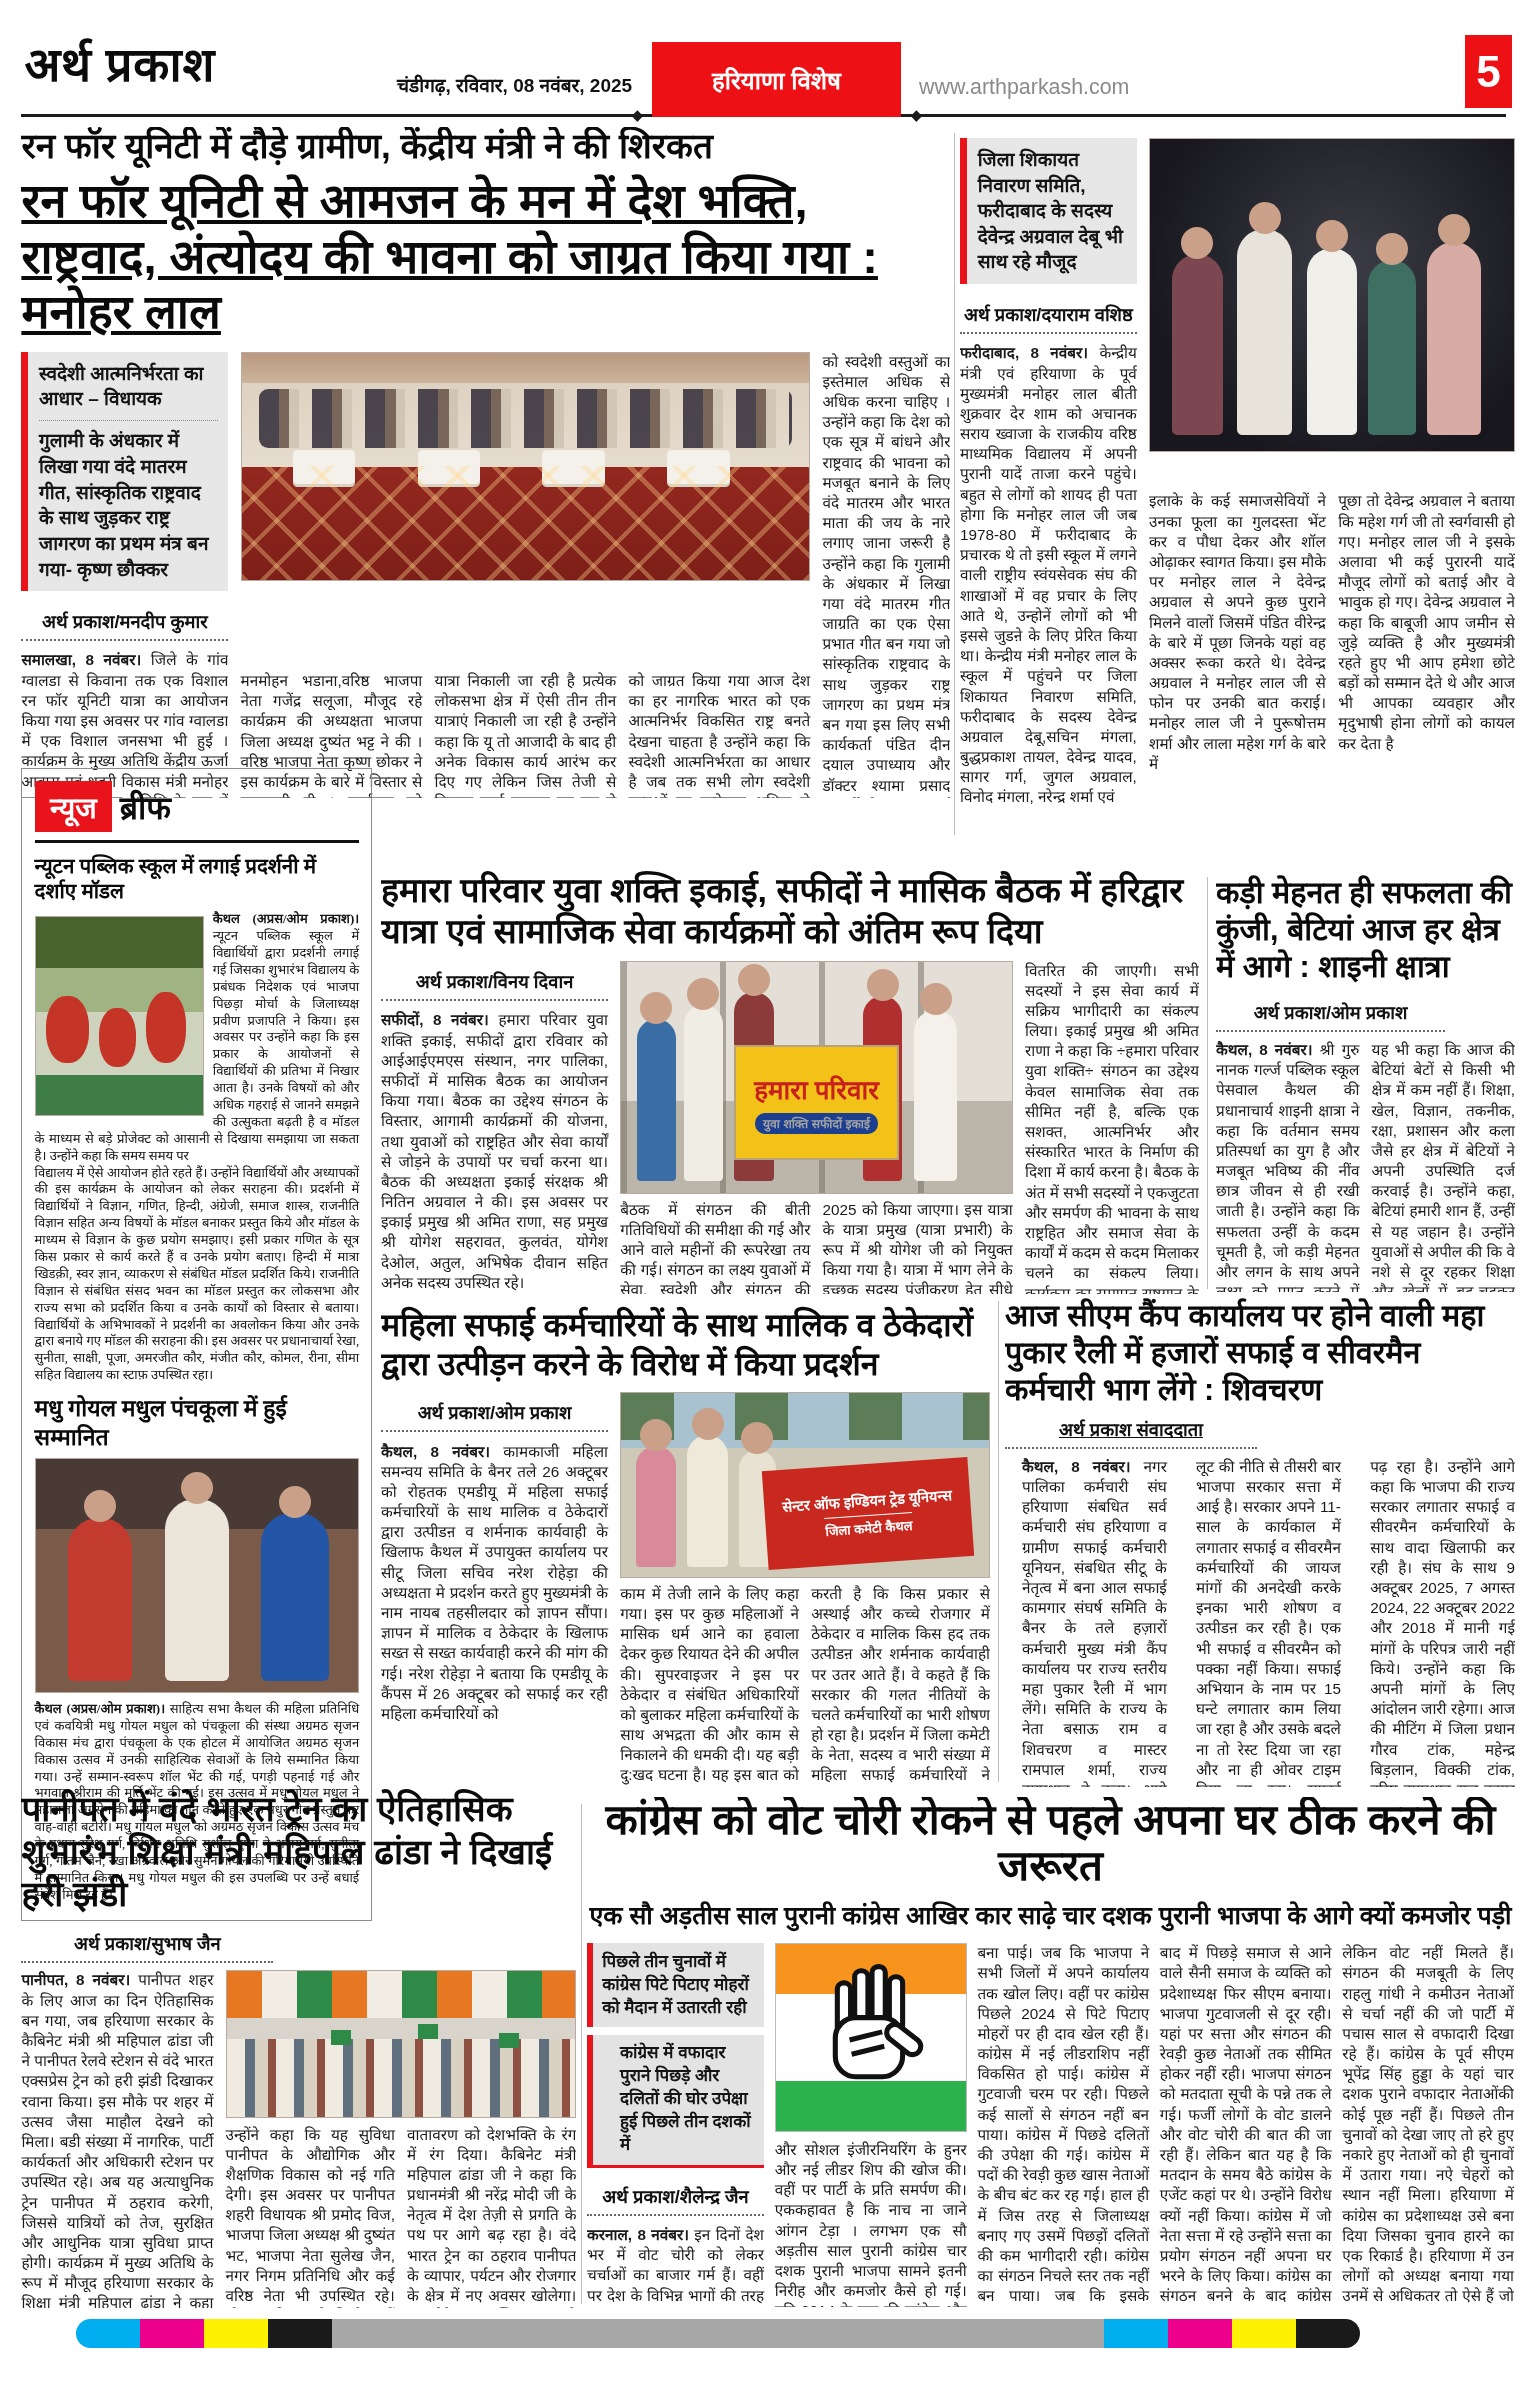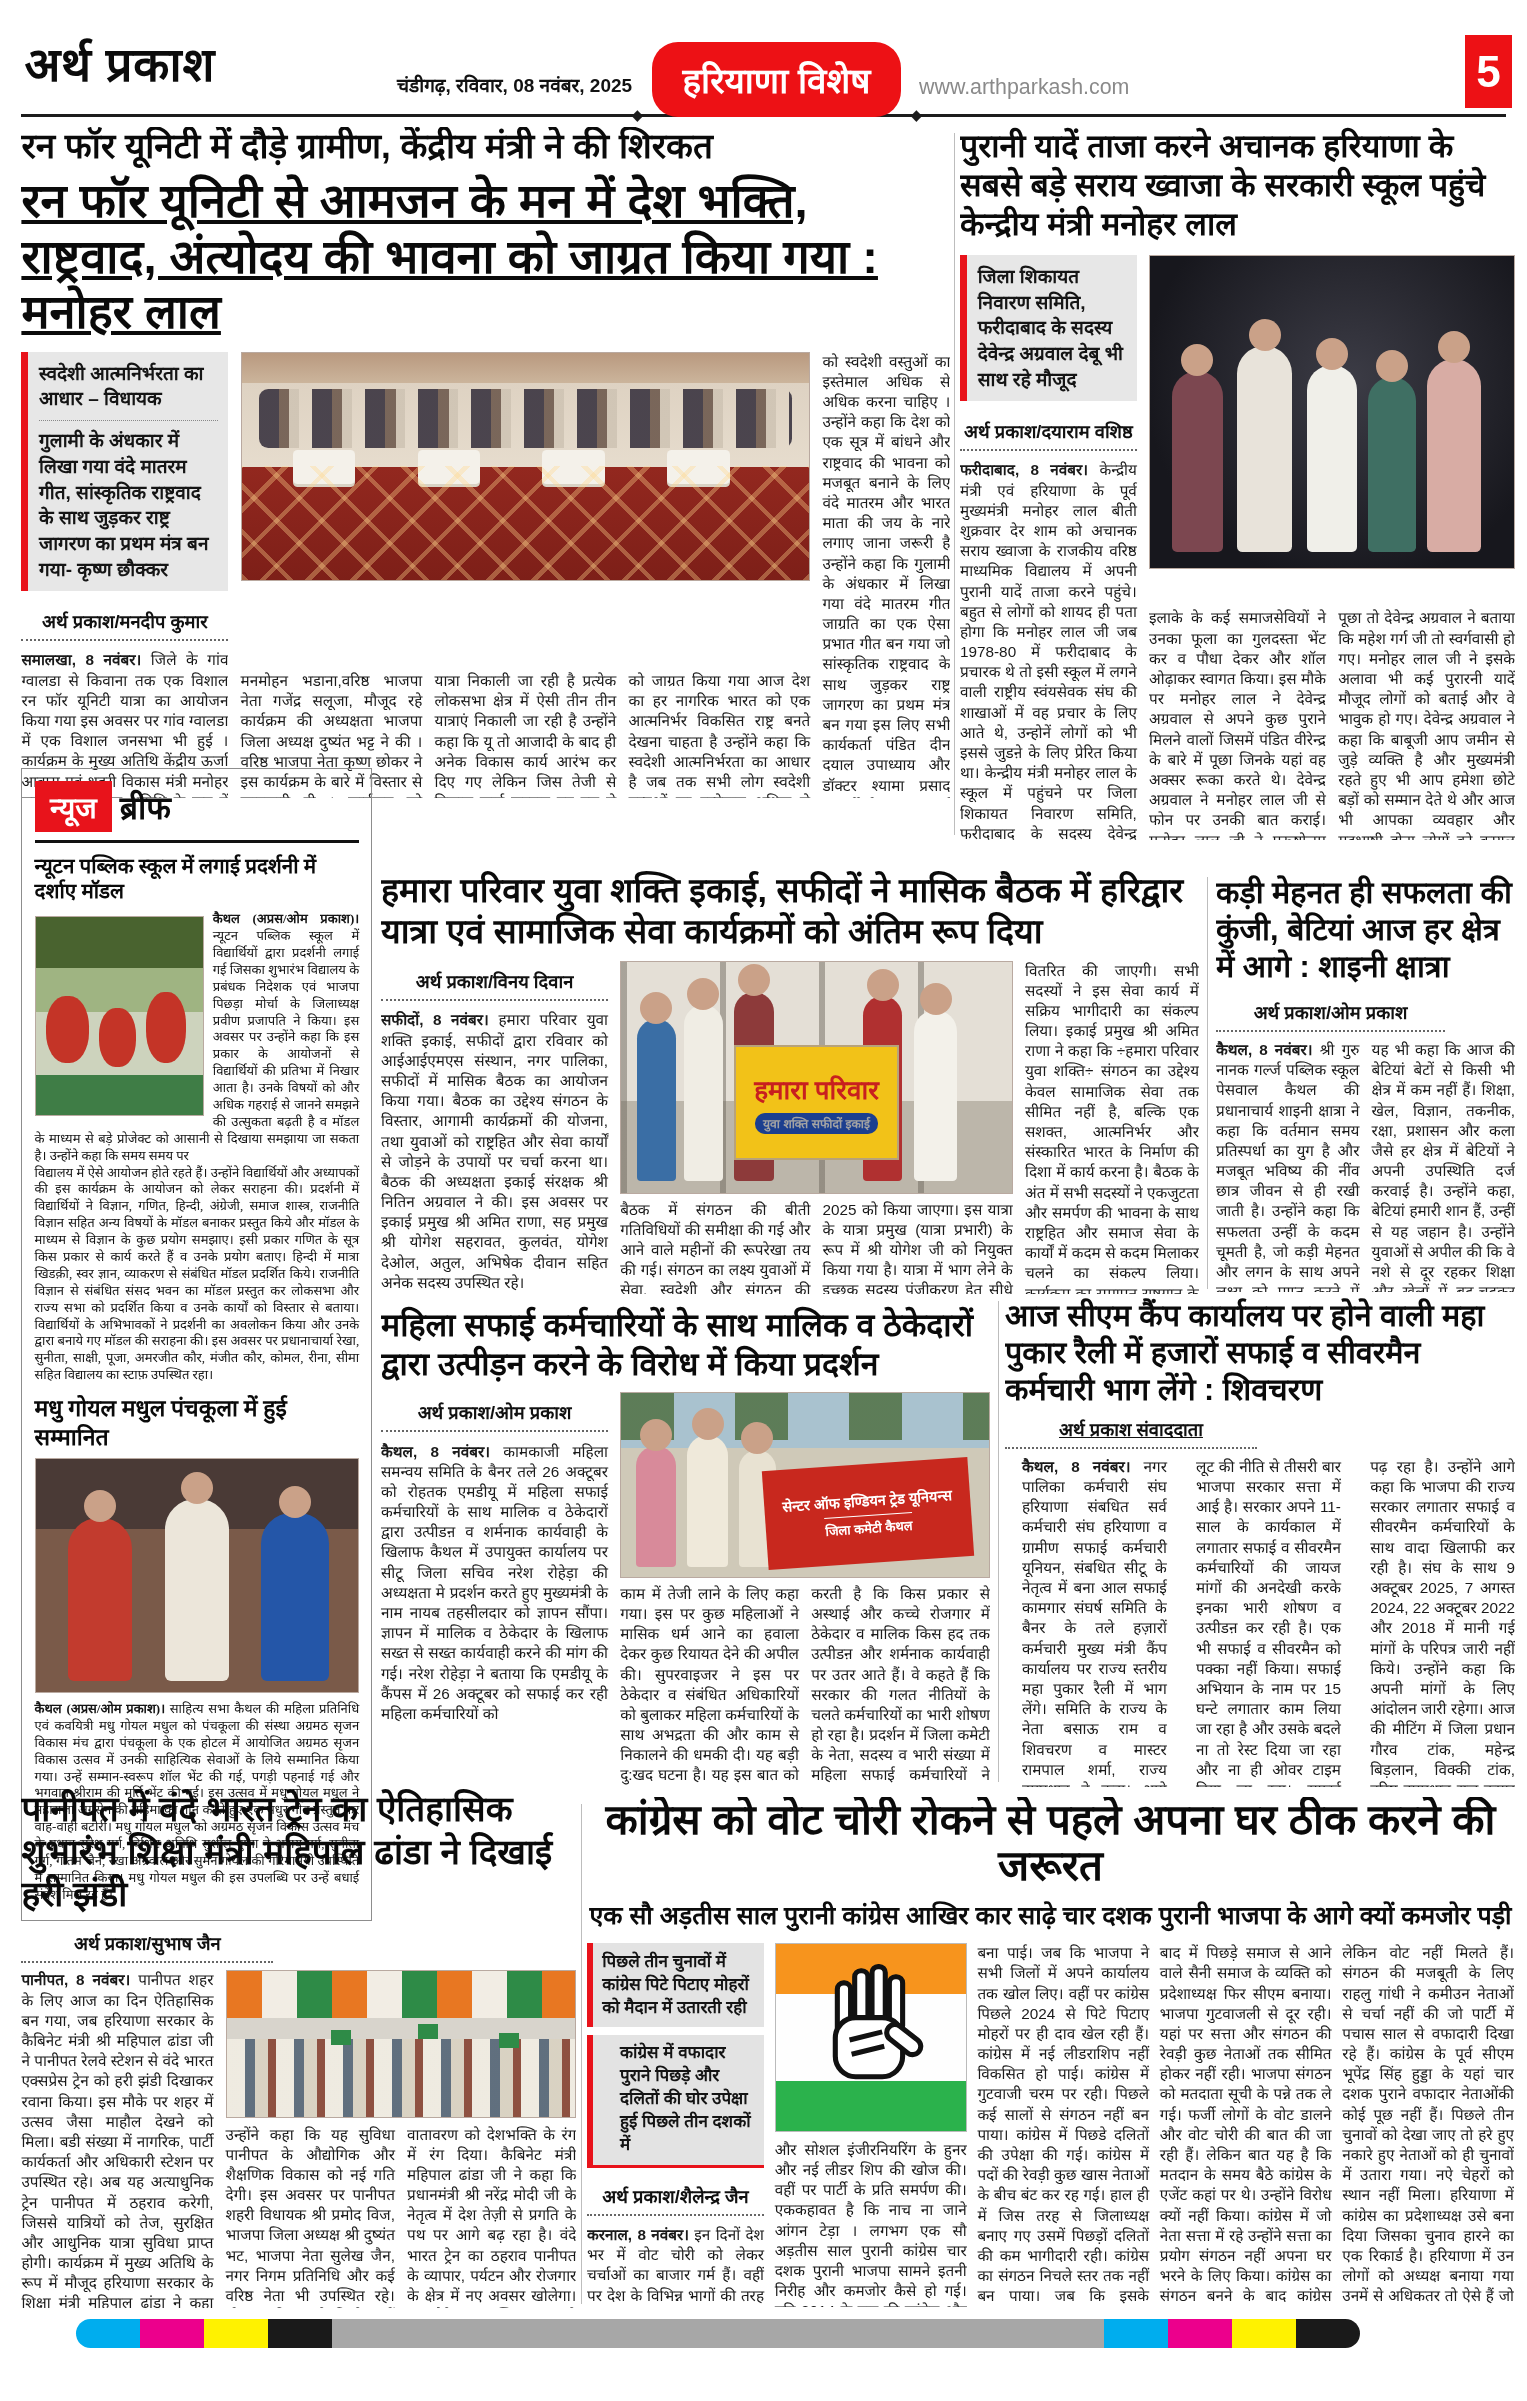--- a/index.html
+++ b/index.html
@@ -5,21 +5,21 @@
   * { box-sizing: border-box; }
   body { margin:0; background:#e9e9e9; font-family:"Liberation Sans", sans-serif; }
   .page { position:relative; width:1527px; height:2401px; background:#fff; color:#141414; margin:0 auto; overflow:hidden; }
   section { position:absolute; overflow:hidden; }
   .vrule { position:absolute; width:0.8px; background:#bdbdbd; }
 
   
   .masthead { position:absolute; left:24.4px; top:30.5px; font-size:47px; font-weight:900; letter-spacing:0.8px; color:#0b0b0b; }
   .dateline { position:absolute; left:397px; top:72px; font-size:19px; font-weight:700; color:#121212; }
   .edition  { position:absolute; left:652px; top:42px; width:249px; height:75px; background:#ed1115; color:#fff;
-              font-size:35px; font-weight:800; display:flex; align-items:center; justify-content:center; z-index:3;border-radius:26px; }
+              font-size:24px; font-weight:800; display:flex; align-items:center; justify-content:center; z-index:3; }
   .website  { position:absolute; left:919px; top:75px; font-size:21.4px; color:#8a8a8a; }
   .pagenum  { position:absolute; left:1465px; top:35px; width:47px; height:73px; background:#ed1115; color:#fff;
               font-size:44px; font-weight:700; display:flex; align-items:center; justify-content:center; }
   .hrule { position:absolute; left:21.4px; right:21.4px; top:114px; border-top:3.1px solid #1c1c1c; }
   .dmd { position:absolute; top:-10.7px; font-size:15.3px; color:#1c1c1c; }
   .d1 { left:610px; } .d2 { left:889px; }
 
   
   h1,h2,h3,p { margin:0; }
   .head-xl { font-size:47px; line-height:1.18; font-weight:800; color:#0a0a0a;text-decoration:underline; }
@@ -176,21 +176,20 @@
         <div class="sofa" style="left:75%;"></div>
       </div>
       <p class="body uc2">मनमोहन भडाना,वरिष्ठ भाजपा नेता गजेंद्र सलूजा, मौजूद रहे कार्यक्रम की अध्यक्षता भाजपा जिला अध्यक्ष दुष्यंत भट्ट ने की ।वरिष्ठ भाजपा नेता कृष्ण छोकर ने इस कार्यक्रम के बारे में विस्तार से जानकारी दी । कार्यक्रम को संबोधित करते हुए केंद्रीय मंत्री मनोहर लाल ने कहा कि इस समय पूरे भारत में रन फॉर यूनिटी ,आत्मनिर्भर भारत संकल्प</p>
       <p class="body uc3">यात्रा निकाली जा रही है प्रत्येक लोकसभा क्षेत्र में ऐसी तीन तीन यात्राएं निकाली जा रही है उन्होंने कहा कि यू तो आजादी के बाद ही अनेक विकास कार्य आरंभ कर दिए गए लेकिन जिस तेजी से विकास कार्य करवाए गए उस से भी अधिक तेजी से लोगों के मन में देश भक्ति,राष्ट्रवाद,अंत्योदय की भावना</p>
       <p class="body uc4">को जाग्रत किया गया आज देश का हर नागरिक भारत को एक आत्मनिर्भर विकसित राष्ट्र बनते देखना चाहता है उन्होंने कहा कि स्वदेशी आत्मनिर्भरता का आधार है जब तक सभी लोग स्वदेशी वस्तुओं का इस्तेमाल अधिक से अधिक नहीं करेंगे तब तक भारत आत्मनिर्भर विकसित राष्ट्र नहीं बन पाएगा इस लिए देश के हर नागरिक</p>
       <p class="body ucol-right">को स्वदेशी वस्तुओं का इस्तेमाल अधिक से अधिक करना चाहिए ।उन्होंने कहा कि देश को एक सूत्र में बांधने और राष्ट्रवाद की भावना को मजबूत बनाने के लिए वंदे मातरम और भारत माता की जय के नारे लगाए जाना जरूरी है उन्होंने कहा कि गुलामी के अंधकार में लिखा गया वंदे मातरम गीत जाग्रति का एक ऐसा प्रभात गीत बन गया जो सांस्कृतिक राष्ट्रवाद के साथ जुड़कर राष्ट्र जागरण का प्रथम मंत्र बन गया इस लिए सभी कार्यकर्ता पंडित दीन दयाल उपाध्याय और डॉक्टर श्यामा प्रसाद मुखर्जी के बताए मार्ग पर चलते हुए वे देश भक्ति,राष्ट्रवाद, अंत्योदय की भावना को जन जन तक पहुंचाएं ताकि हमारे स्वतंत्रता सेनानियों का विकसित भारत का सपना साकार हो सके ।</p>
     </div>
   </section>
 
   <section id="memories">
-    <h2 class="head-lg">पुरानी यादें ताजा करने अचानक हरियाणा के सबसे बड़े सराय ख्वाजा के सरकारी स्कूल पहुंचे केन्द्रीय मंत्री मनोहर लाल</h2>
     <div class="mem-grid">
       <div class="mcol1">
         <div class="qbox">
           <p>जिला शिकायत निवारण समिति, फरीदाबाद के सदस्य देवेन्द्र अग्रवाल देबू भी साथ रहे मौजूद</p>
         </div>
         <div class="byline" style="margin-top:9.2px;">अर्थ प्रकाश/दयाराम वशिष्ठ</div>
         <p class="body"><b class="lead">फरीदाबाद, 8 नवंबर।</b> <span>केन्द्रीय मंत्री एवं हरियाणा के पूर्व मुख्यमंत्री मनोहर लाल बीती शुक्रवार देर शाम को अचानक सराय ख्वाजा के राजकीय वरिष्ठ माध्यमिक विद्यालय में अपनी पुरानी यादें ताजा करने पहुंचे। बहुत से लोगों को शायद ही पता होगा कि मनोहर लाल जी जब 1978-80 में फरीदाबाद के प्रचारक थे तो इसी स्कूल में लगने वाली राष्ट्रीय स्वंयसेवक संघ की शाखाओं में वह प्रचार के लिए आते थे, उन्होनें लोगों को भी इससे जुडऩे के लिए प्रेरित किया था। केन्द्रीय मंत्री मनोहर लाल के स्कूल में पहुंचने पर जिला शिकायत निवारण समिति, फरीदाबाद के सदस्य देवेन्द्र अग्रवाल देबू,सचिन मंगला, बुद्धप्रकाश तायल, देवेन्द्र यादव, सागर गर्ग, जुगल अग्रवाल, विनोद मंगला, नरेन्द्र शर्मा एवं</span></p>
       </div>
       <div class="photo photo-night mphoto">
         <div class="fig" style="left:6%;  width:14%; height:58%; background:#7c4750;"></div>

